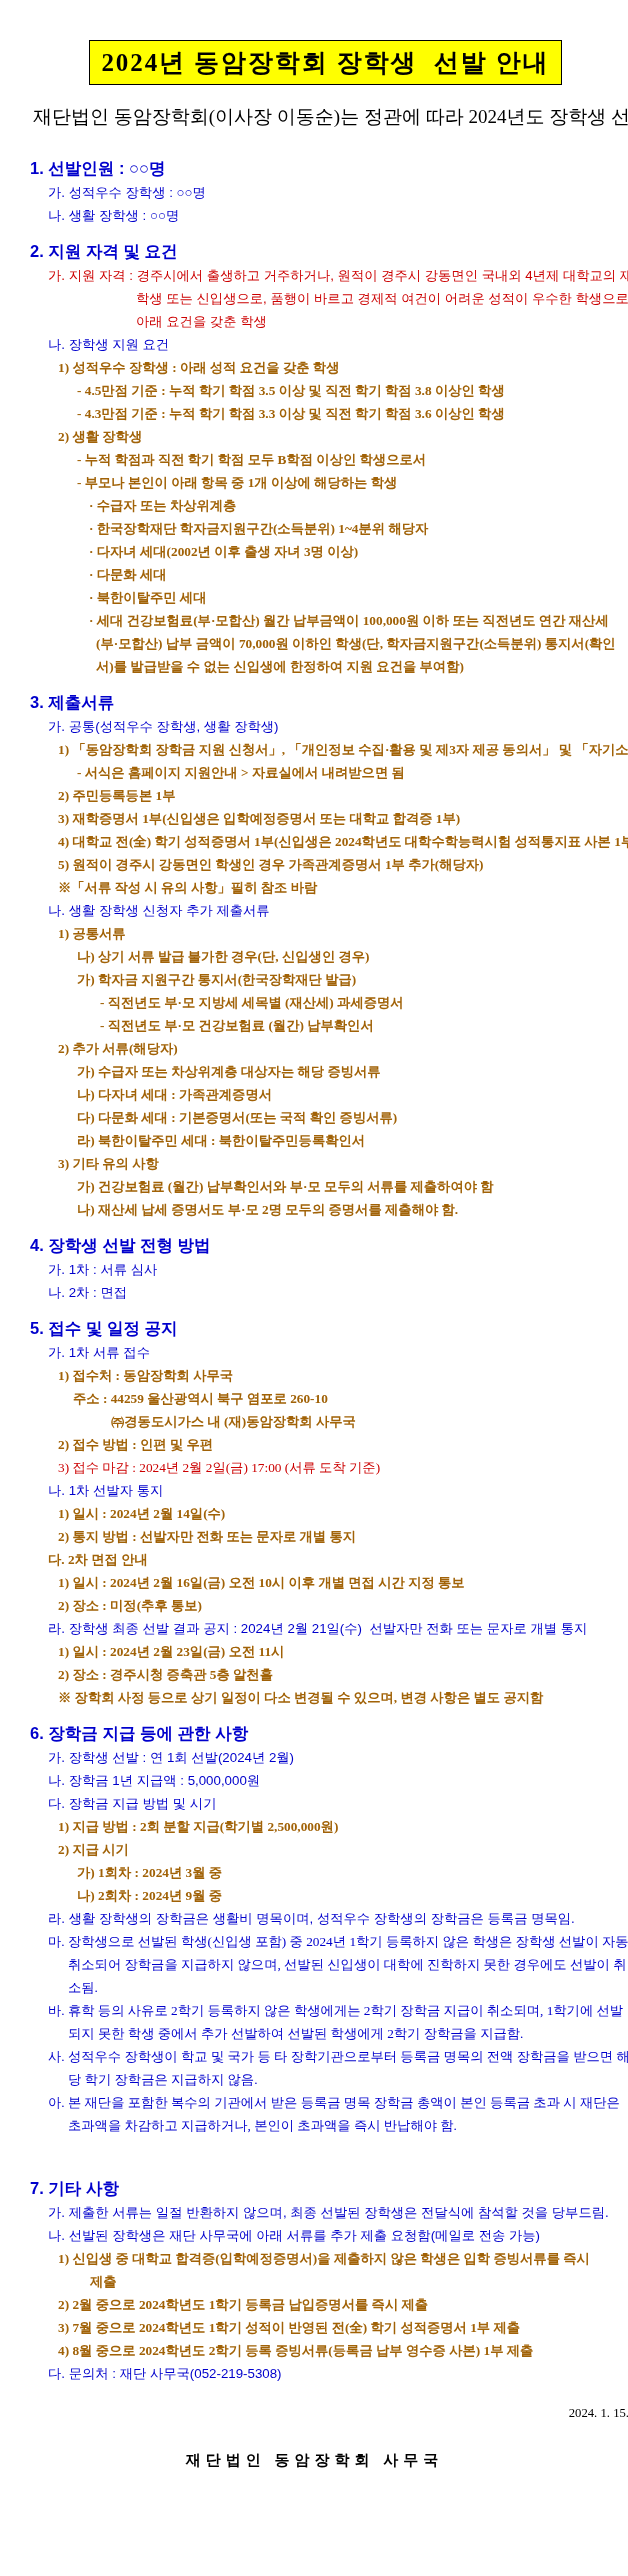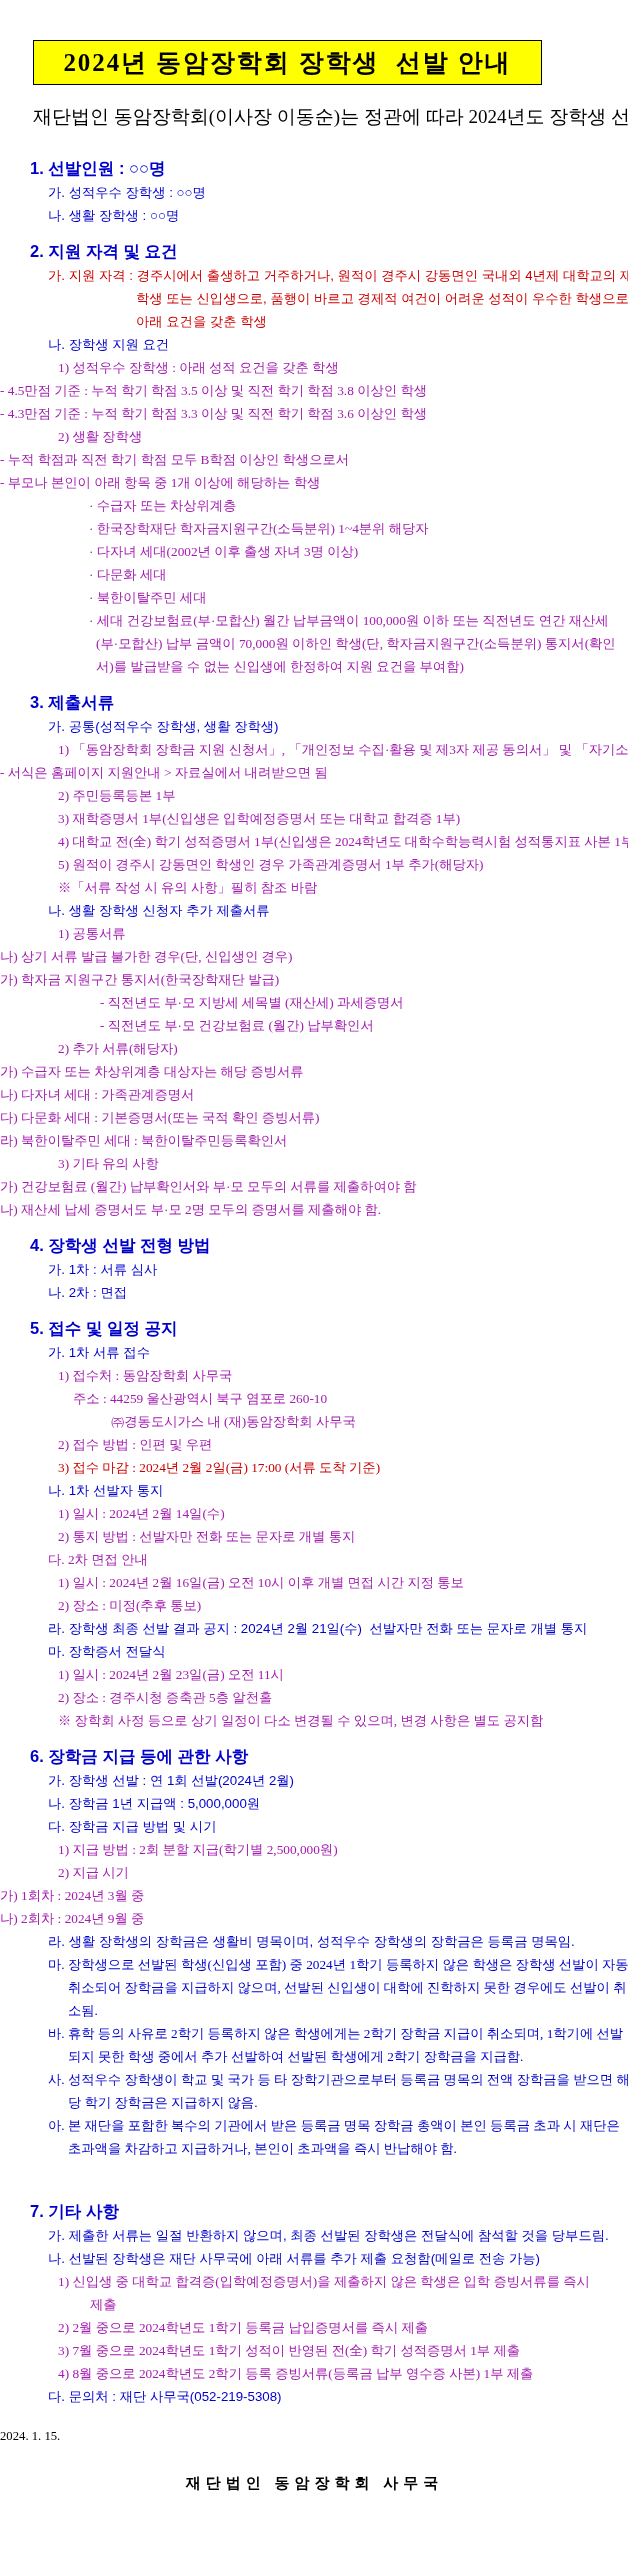--- a/index.html
+++ b/index.html
@@ -11,22 +11,22 @@
   body{
     width:629px;
     height:2576px;
     overflow:hidden;
     background:#ffffff;
     font-family:"Liberation Serif", serif;
     color:#000;
   }
   .title-banner{
     box-sizing:border-box;
-    margin:40px 0 0 33px;
-    width:509px;
+    margin:40px 0 0 89px;
+    width:473px;
     height:45px;
     background:var(--title-bg);
     border:1.9px solid #000;
     display:flex;
     align-items:center;
     justify-content:center;
     font-family:"Liberation Serif", serif;
     font-weight:bold;
     font-size:25px;
     letter-spacing:1.9px;
@@ -46,36 +46,36 @@
   }
   .i-h{
     padding-left:30px;
     font-size:16.5px;
     font-weight:bold;
     line-height:25px;
     margin-top:12px;
   }
   .i-l1{padding-left:48px;}
   .i-l2{padding-left:58px;}
-  .i-l3{}
+  .i-l3{padding-left:77px;}
   .i-l4{padding-left:89px;}
   .i-l5{padding-left:100px;}
   .i-la{padding-left:73px;}
   .i-lb{padding-left:111px;}
   .i-c215{padding-left:136px;}
   .i-c152{padding-left:96px;}
   .i-c107{padding-left:68px;}
   .i-c116{padding-left:74px;margin-left:16px;}
   .c-blue{color:var(--blue);}
   .c-red{color:var(--red);}
-  .c-black{color:#a21caf;}
+  .c-black{color:#a16207;font-weight:bold;}
   .f-sans{font-family:"Liberation Sans", sans-serif;}
   .footer-date{
     margin-top:19px;
-    text-align:left;
+    text-align:right;
     font-size:12.7px;
     line-height:19px;
   }
   .footer-org{
     margin-top:23px;
     text-align:center;
     font-size:15px;
     font-weight:bold;
     letter-spacing:5px;
     line-height:28px;
@@ -146,21 +146,20 @@
     <div class="line i-lb c-black">㈜경동도시가스 내 (재)동암장학회 사무국</div>
     <div class="line i-l2 c-black">2) 접수 방법 : 인편 및 우편</div>
     <div class="line i-l2 c-red">3) 접수 마감 : 2024년 2월 2일(금) 17:00 (서류 도착 기준)</div>
     <div class="line i-l1 c-blue f-sans">나. 1차 선발자 통지</div>
     <div class="line i-l2 c-black">1) 일시 : 2024년 2월 14일(수)</div>
     <div class="line i-l2 c-black">2) 통지 방법 : 선발자만 전화 또는 문자로 개별 통지</div>
     <div class="line i-l1 c-black">다. 2차 면접 안내</div>
     <div class="line i-l2 c-black">1) 일시 : 2024년 2월 16일(금) 오전 10시 이후 개별 면접 시간 지정 통보</div>
     <div class="line i-l2 c-black">2) 장소 : 미정(추후 통보)</div>
     <div class="line i-l1 c-blue f-sans">라. 장학생 최종 선발 결과 공지 : 2024년 2월 21일(수)  선발자만 전화 또는 문자로 개별 통지</div>
-    <div class="line i-l1 c-blue f-sans">마. 장학증서 전달식</div>
     <div class="line i-l2 c-black">1) 일시 : 2024년 2월 23일(금) 오전 11시</div>
     <div class="line i-l2 c-black">2) 장소 : 경주시청 증축관 5층 알천홀</div>
     <div class="line i-l2 c-black">※ 장학회 사정 등으로 상기 일정이 다소 변경될 수 있으며, 변경 사항은 별도 공지함</div>
     <div class="line i-h c-blue f-sans">6. 장학금 지급 등에 관한 사항</div>
     <div class="line i-l1 c-blue f-sans">가. 장학생 선발 : 연 1회 선발(2024년 2월)</div>
     <div class="line i-l1 c-blue f-sans">나. 장학금 1년 지급액 : 5,000,000원</div>
     <div class="line i-l1 c-blue f-sans">다. 장학금 지급 방법 및 시기</div>
     <div class="line i-l2 c-black">1) 지급 방법 : 2회 분할 지급(학기별 2,500,000원)</div>
     <div class="line i-l2 c-black">2) 지급 시기</div>
     <div class="line i-l3 c-black">가) 1회차 : 2024년 3월 중</div>

